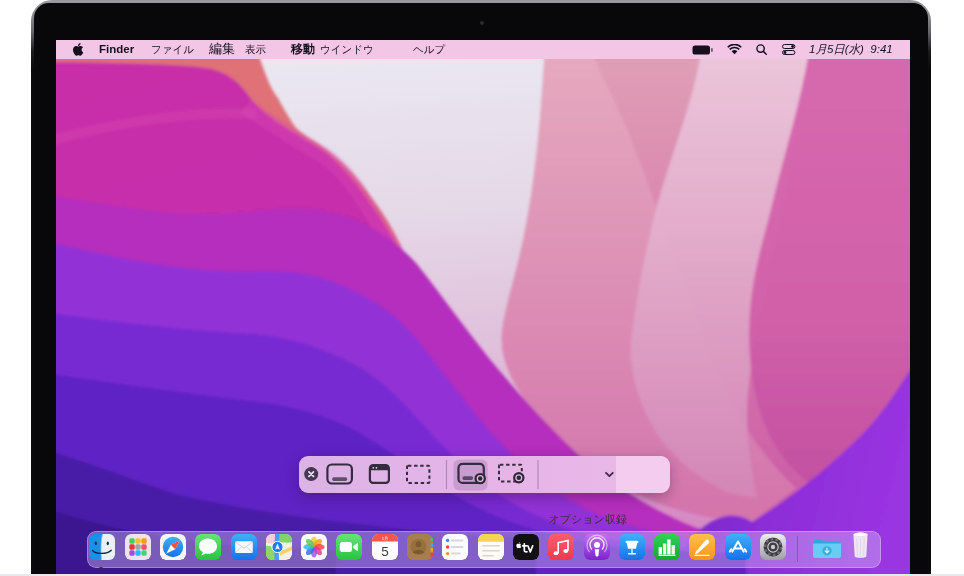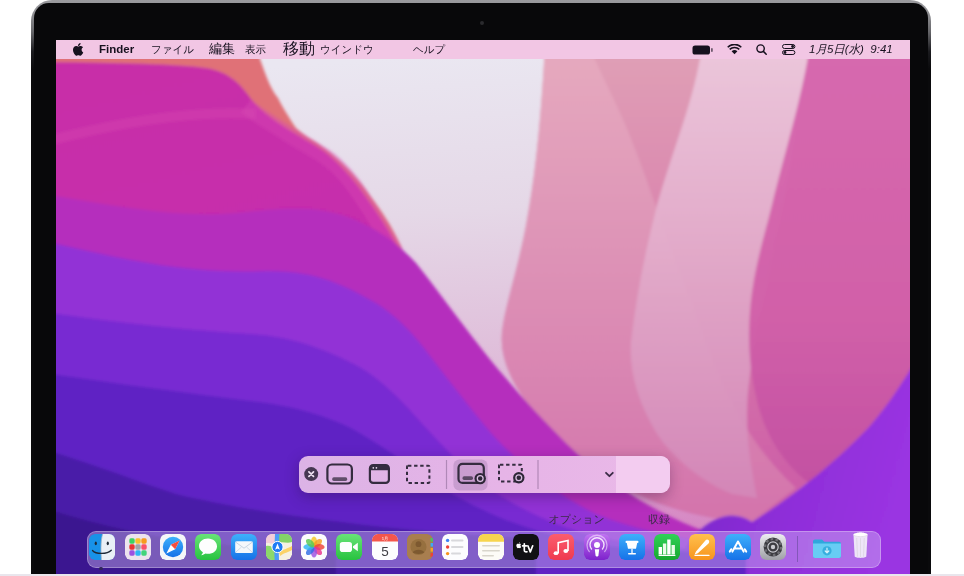--- a/index.html
+++ b/index.html
@@ -102,21 +102,21 @@
     </g>
   </svg>
   <div class="menubar">
     <svg class="mb" style="left:15.5px;top:3px" width="12" height="13" viewBox="0 0 814 1000">
         <path fill="#16101e" d="M788 341c-6 4-106 61-106 184 0 143 125 193 129 194-1 3-20 69-66 136-41 59-84 118-150 118s-83-38-159-38c-74 0-101 39-161 39s-103-55-151-122C68 771 22 646 22 527c0-191 124-292 247-292 65 0 119 43 160 43 39 0 100-45 174-45 28 0 129 2 185 108zM554 162c31-37 53-88 53-139 0-7-1-14-2-20-50 2-110 34-146 75-28 32-55 83-55 135 0 8 2 16 2 18 3 1 8 2 13 2 45 0 102-30 135-71z"></path>
       </svg>
     <div class="mb" style="left:43px;font-weight:bold;">Finder</div>
     <div class="mb" style="left:95px;font-size:10.5px;">ファイル</div>
     <div class="mb" style="left:153px;font-size:13px;text-align:center;">編集</div>
     <div class="mb" style="left:189px;font-size:10.5px;">表示</div>
-    <div class="mb" style="left:227px;font-size:16px;">移動</div>
+    <div class="mb" style="left:235px;font-size:12px;font-weight:bold;">移動</div>
     <div class="mb" style="left:264px;font-size:10.5px;">ウインドウ</div>
     <div class="mb" style="left:325px;font-size:10.5px;margin-left:32px;">ヘルプ</div>
     <svg class="mb" style="left:636px;top:4.5px" width="21" height="10" viewBox="0 0 21 10">
         <rect x="0.5" y="0.5" width="17.5" height="9" rx="2.6" fill="#16101e"></rect>
         <rect x="19" y="3" width="1.8" height="4" rx="0.9" fill="#16101e" opacity="0.6"></rect>
       </svg>
     <svg class="mb" style="left:670.5px;top:4px" width="15" height="11" viewBox="0 0 15 11">
         <path d="M7.5 10.2 L4.6 7.3 A4.6 4.6 0 0 1 10.4 7.3 Z" fill="#16101e"></path>
         <path d="M2.7 5.4 A6.8 6.8 0 0 1 12.3 5.4" stroke="#16101e" stroke-width="1.5" fill="none"></path>
         <path d="M0.7 3.2 A9.6 9.6 0 0 1 14.3 3.2" stroke="#16101e" stroke-width="1.5" fill="none"></path>
@@ -153,21 +153,21 @@
       <circle cx="181.2" cy="22.6" r="2.9" fill="none" stroke="#d8bce0" stroke-width="1.3"></circle>
       <rect x="200" y="8.7" width="22.8" height="16.9" rx="1" stroke-width="2" stroke-dasharray="3.4 2.7"></rect>
       <circle cx="219.8" cy="21.8" r="5.7" fill="#2e2637" stroke="none"></circle>
       <circle cx="219.8" cy="21.8" r="2.9" fill="none" stroke="#d8bce0" stroke-width="1.3"></circle>
       <line x1="147.5" y1="4" x2="147.5" y2="33" stroke="rgba(60,35,75,0.3)" stroke-width="1.2"></line>
       <line x1="239" y1="4" x2="239" y2="33" stroke="rgba(60,35,75,0.3)" stroke-width="1.2"></line>
       <path d="M307 16.8 l3.4 3.4 l3.4 -3.4" stroke="#3b2c47" stroke-width="1.8" stroke-linecap="round" stroke-linejoin="round"></path>
     </g>
   </svg>
   <div class="tbtxt" style="left:492.5px;top:428px;font-size:11px;">オプション</div>
-  <div class="tbtxt" style="left:592px;top:428px;font-size:11px;text-align:center;">収録</div>
+  <div class="tbtxt" style="left:549px;top:428px;font-size:11px;text-align:center;">収録</div>
   <div class="dock"></div>
   <svg width="0" height="0" style="position:absolute">
       <defs>
 <linearGradient id="gGreen" x1="0" y1="0" x2="0" y2="1">
           <stop offset="0" stop-color="#68e377"></stop>
           <stop offset="1" stop-color="#28c340"></stop>
         </linearGradient>
 <linearGradient id="gBlue" x1="0" y1="0" x2="0" y2="1">
           <stop offset="0" stop-color="#3db0fb"></stop>
           <stop offset="1" stop-color="#1672e8"></stop>

